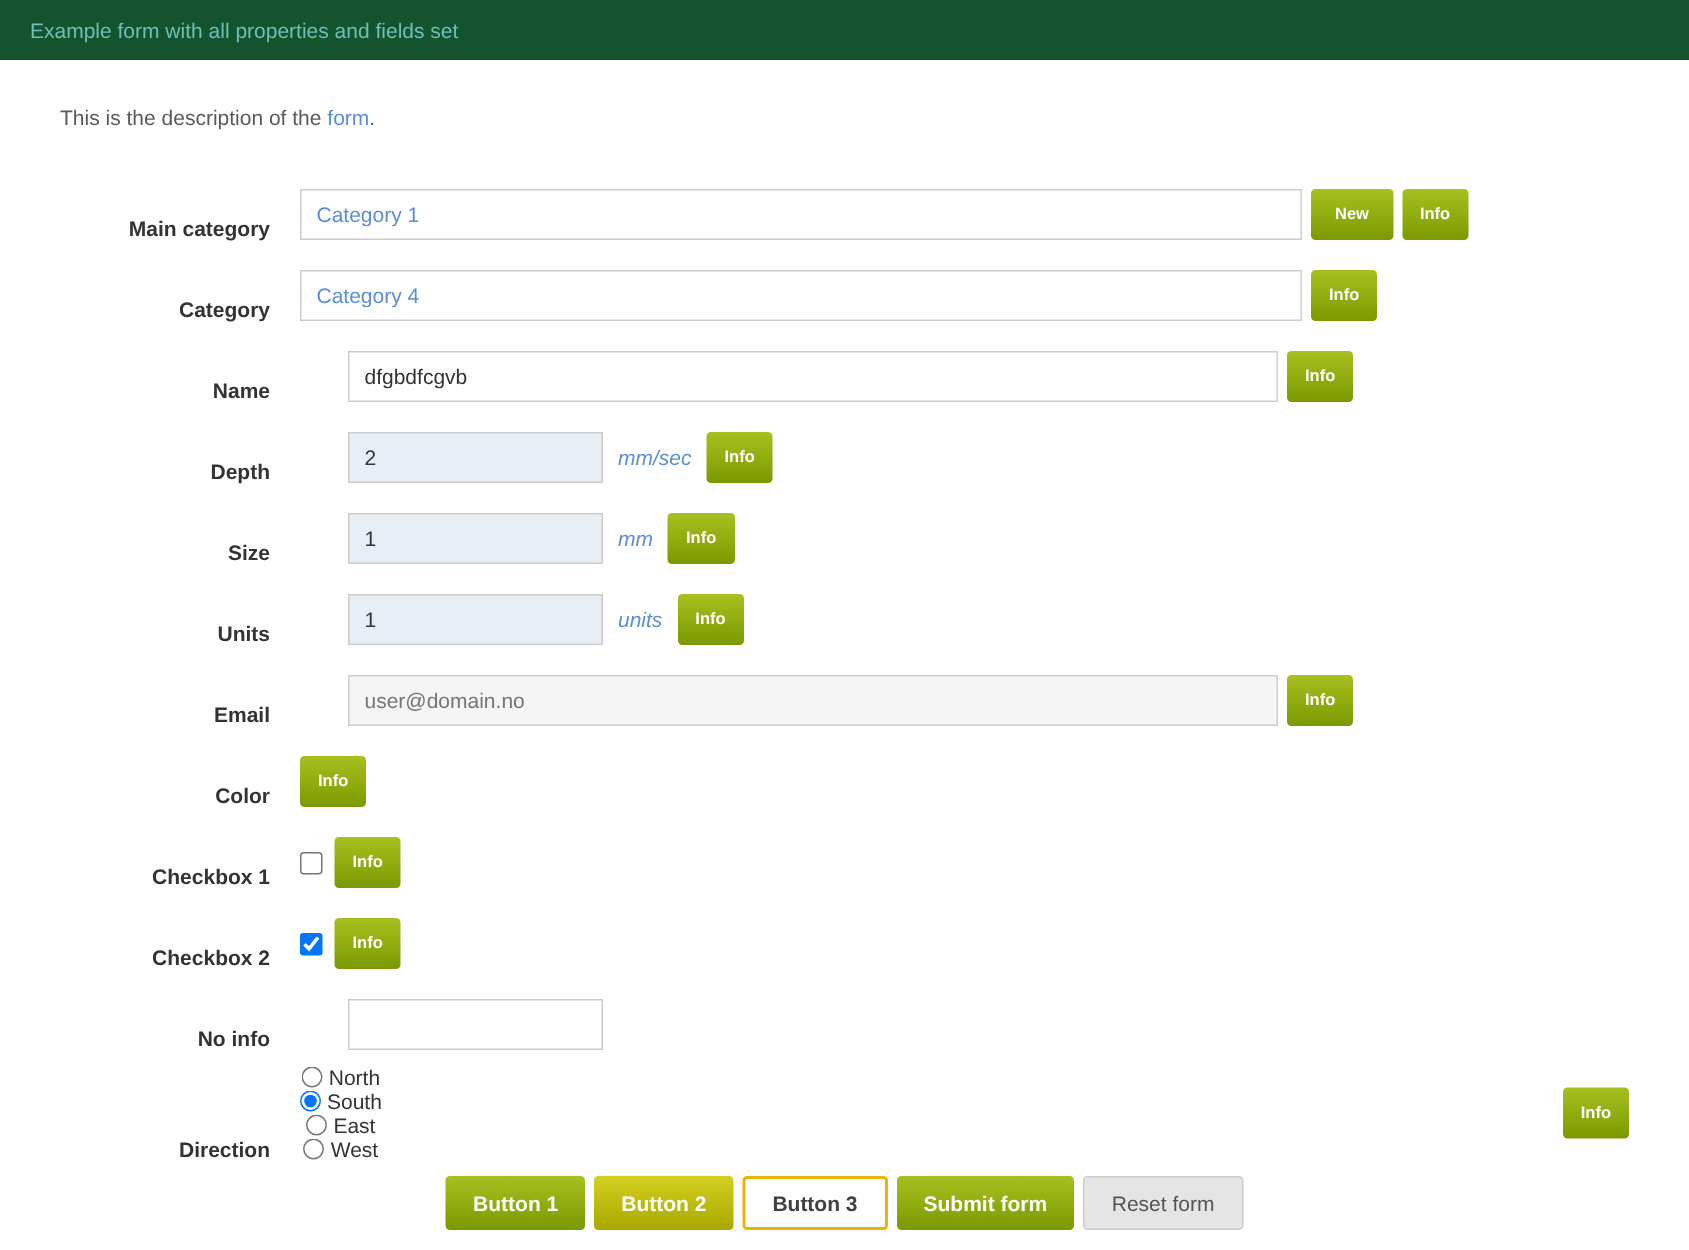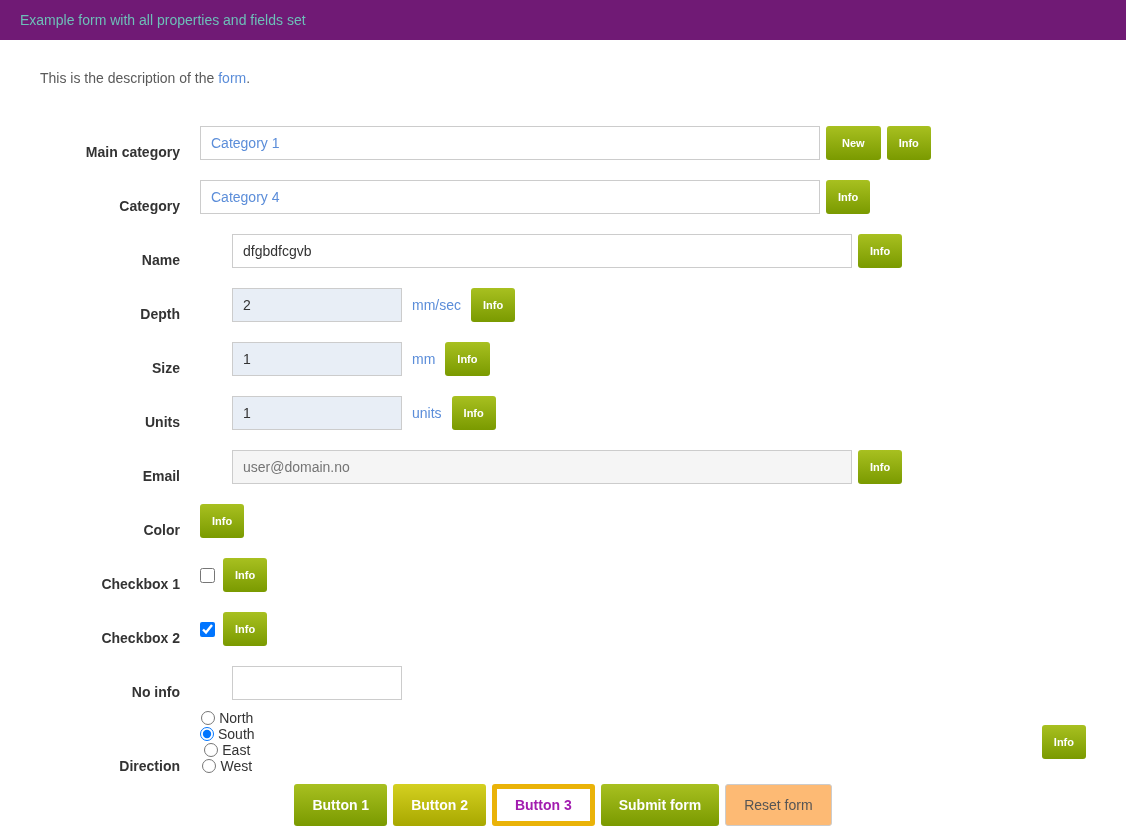--- a/index.html
+++ b/index.html
@@ -1,19 +1,19 @@
 <!DOCTYPE html>
 <html><head>
   <meta charset="utf-8">
   <style>
     * { box-sizing: border-box; margin: 0; padding: 0; }
     body { font-family: Arial, sans-serif; font-size: 14px; background: #fff; color: #333; }
 
     .header {
-      background: #701a75;
+      background: #14532d;
       padding: 12px 20px;
       color: #7fc; 
     }
     .header-title {
       color: #6dbfb8;
       font-size: 14px;
     }
 
     .content {
       padding: 30px 40px;
@@ -82,20 +82,21 @@
     }
 
     .form-input-noinfo {
       width: 170px;
     }
 
     .unit-label {
       color: #5b8dd9;
       font-size: 14px;
       margin: 0 4px;
+      font-style: italic;
     }
 
     .btn-info {
       background: linear-gradient(to bottom, #a8c020, #7a9a00);
       color: #fff;
       border: none;
       padding: 6px 12px;
       font-size: 11px;
       font-weight: bold;
       cursor: pointer;
@@ -132,42 +133,42 @@
       border: none;
       padding: 8px 18px;
       font-size: 14px;
       font-weight: bold;
       cursor: pointer;
       border-radius: 3px;
     }
 
     .btn-3 {
       background: #fff;
-      color: #a21caf;
-      border: 5px solid #eab308;
+      color: #404040;
+      border: 2px solid #eab308;
       padding: 8px 18px;
       font-size: 14px;
       font-weight: bold;
       cursor: pointer;
       border-radius: 3px;
     }
 
     .btn-submit {
       background: linear-gradient(to bottom, #a8c020, #7a9a00);
       color: #fff;
       border: none;
       padding: 0 18px;
       font-size: 14px;
       font-weight: bold;
       cursor: pointer;
       border-radius: 3px;
     }
 
     .btn-reset {
-      background: #fdba74;
+      background: #e5e5e5;
       color: #555;
       border: 1px solid #ccc;
       padding: 8px 18px;
       font-size: 14px;
       cursor: pointer;
       border-radius: 3px;
     }
 
     .footer-buttons {
       display: flex;
@@ -199,21 +200,21 @@
       width: 15px;
       height: 15px;
     }
 
     input[type="radio"] {
       width: 14px;
       height: 14px;
     }
 
     .select-input {
-      width: 620px;
+      width: 668px;
       border: 1px solid #ccc;
       padding: 6px 10px;
       font-size: 14px;
       color: #5b8dd9;
       background: #fff;
       height: 34px;
       appearance: none;
       cursor: pointer;
     }
   </style>

